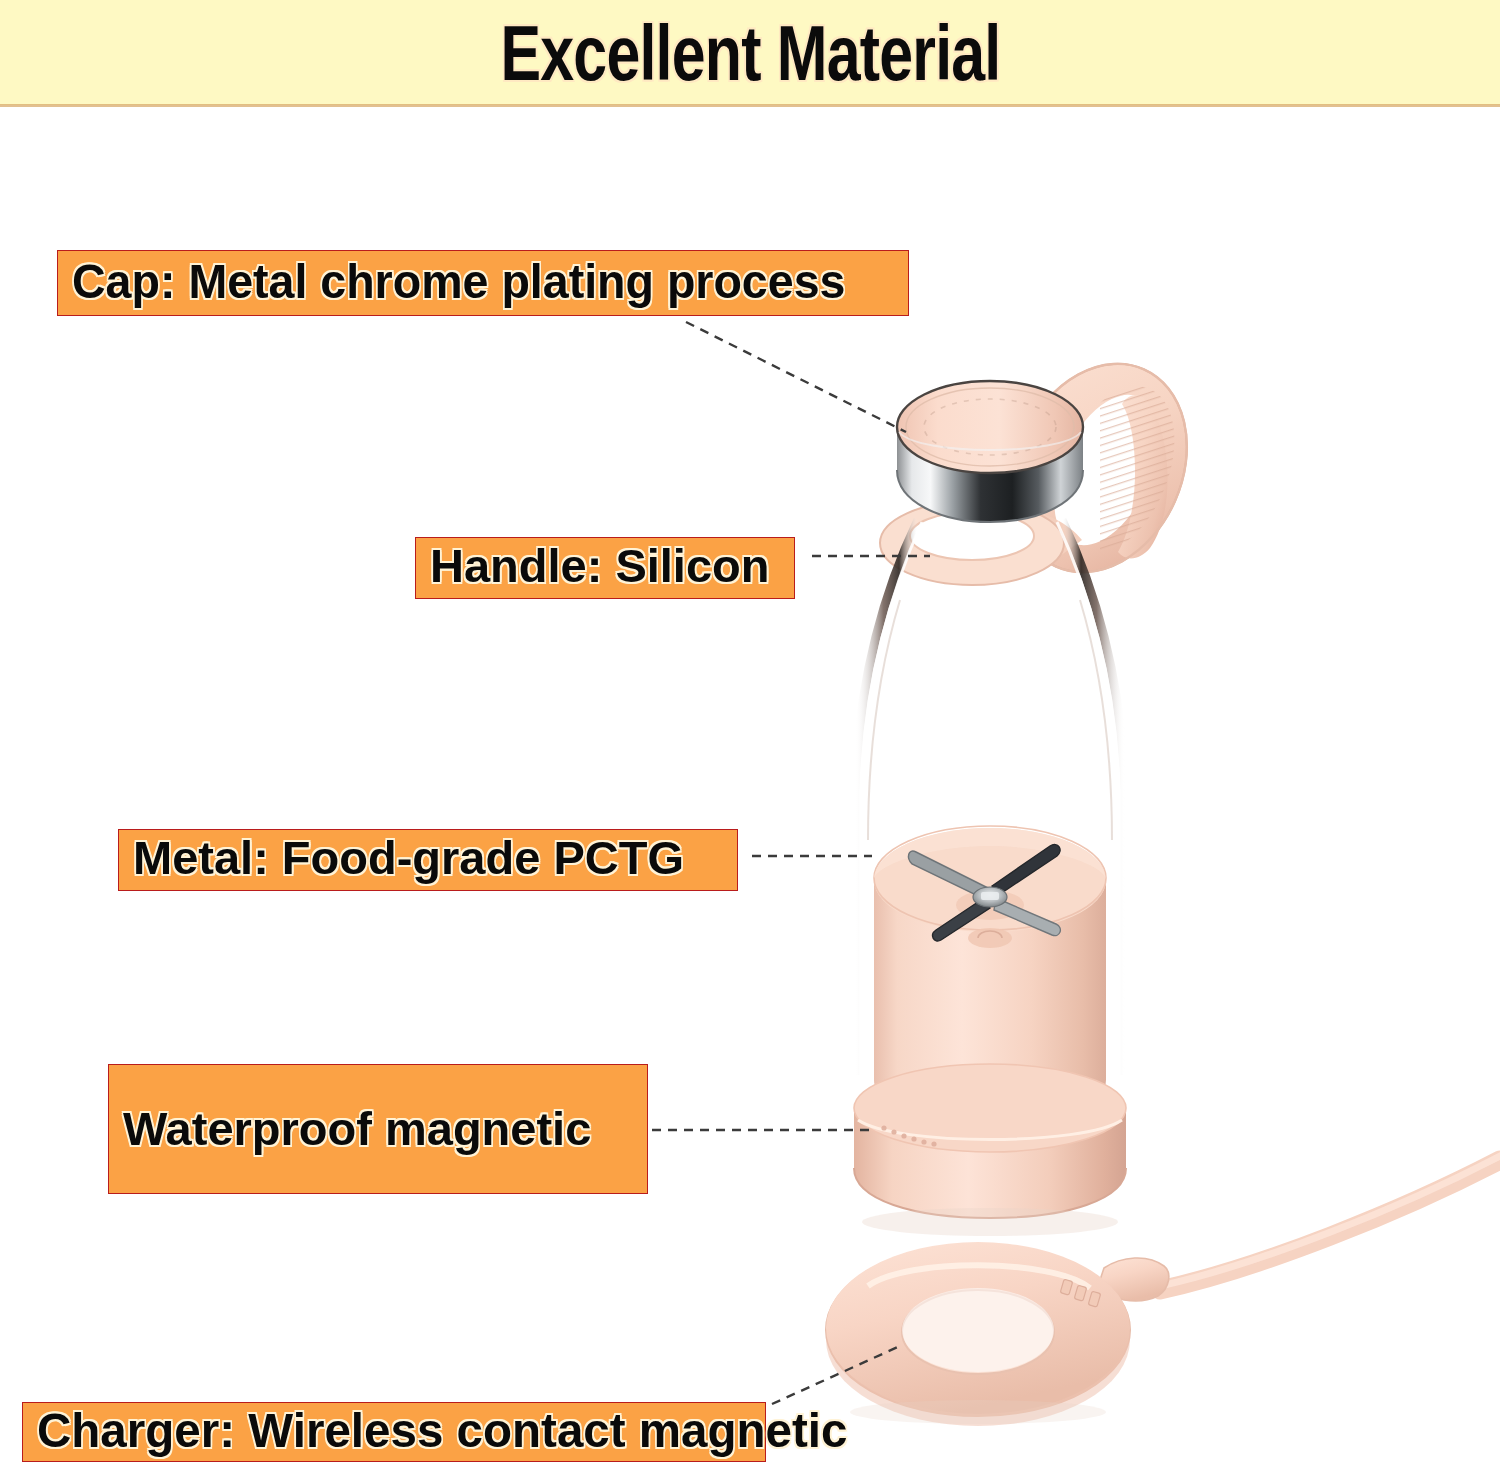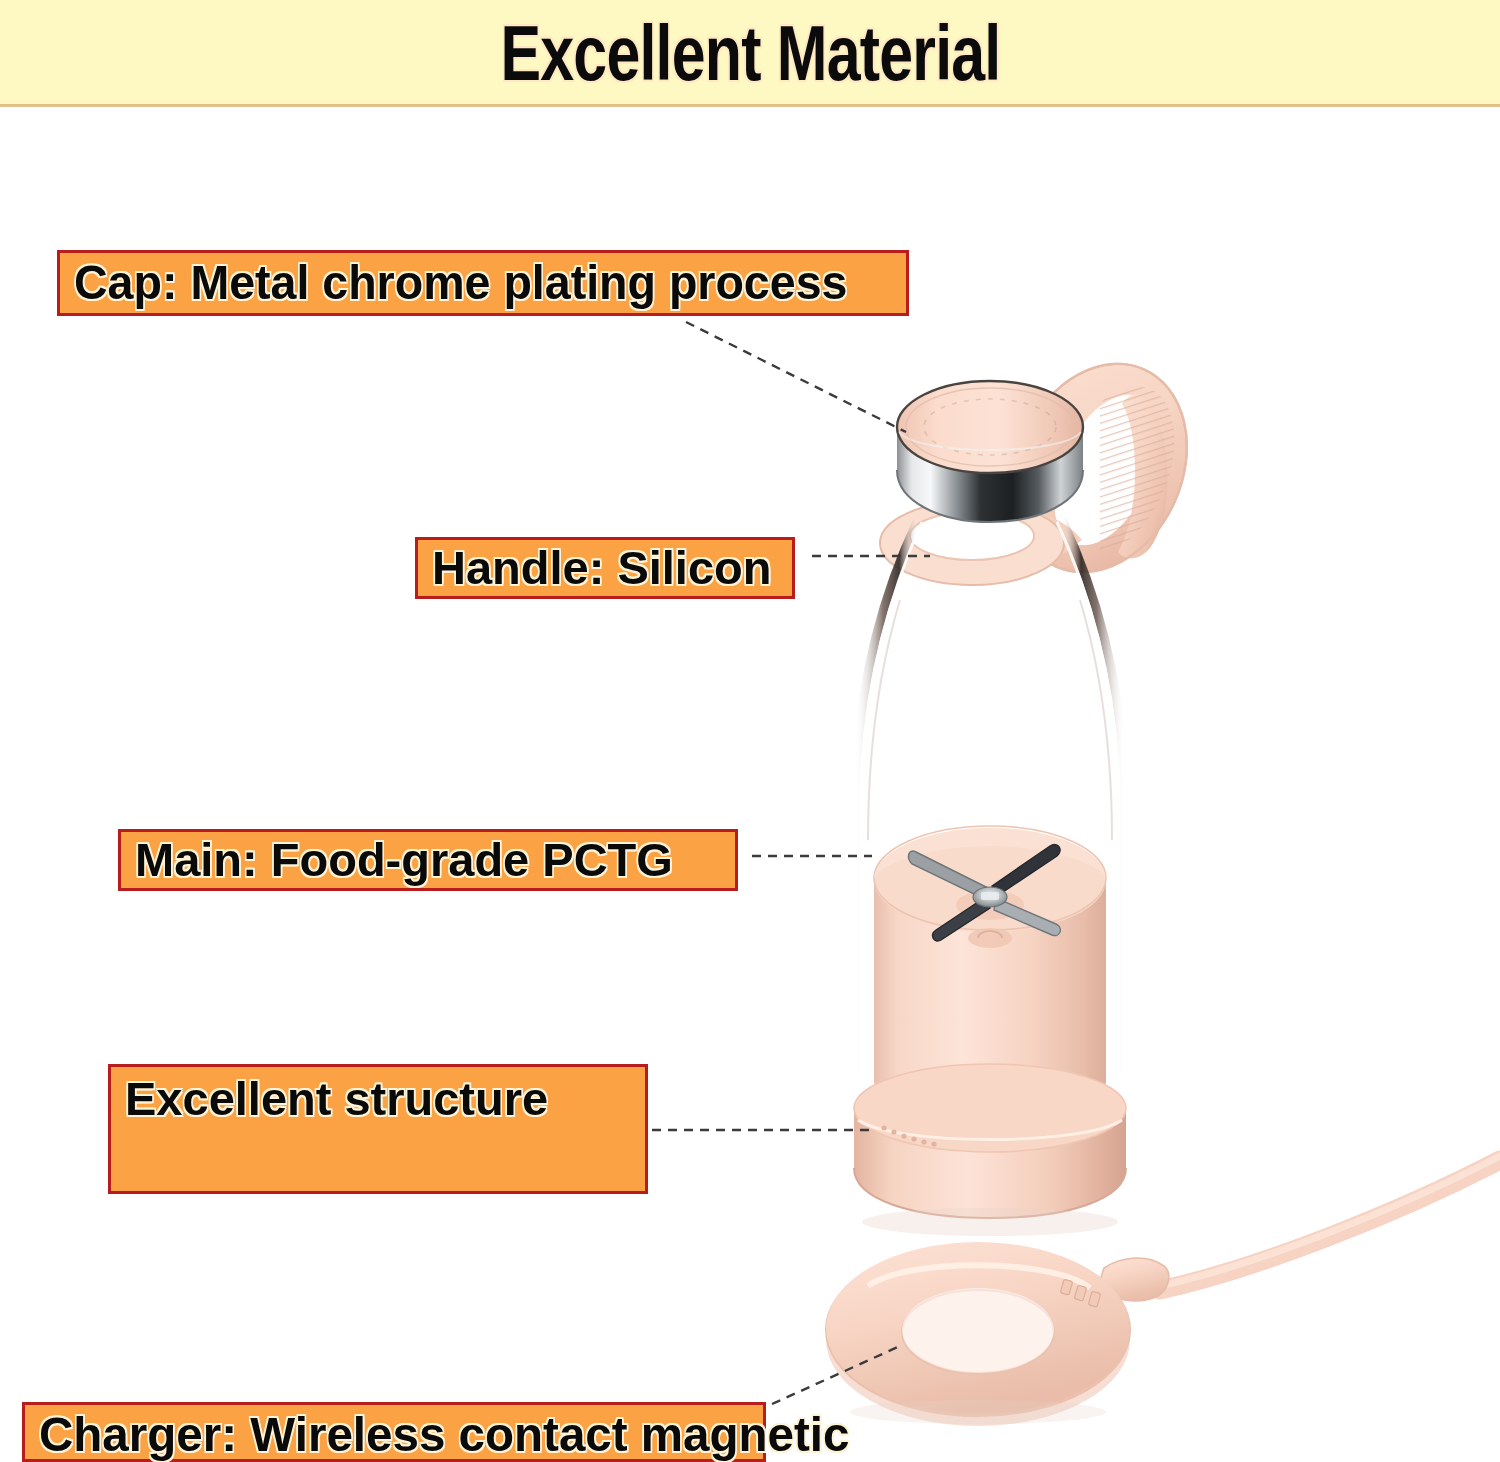--- a/index.html
+++ b/index.html
@@ -37,23 +37,23 @@
   }
   .header-rule{
     position:absolute;left:0;top:104px;width:1500px;height:3px;
     background:#d8ab6b;opacity:.75;
   }
 
   
   .label-box{
     position:absolute;
     background:#fba245;
-    border:3px solid #b91c1c;
+    border:1px solid #b91c1c;
     box-sizing:border-box;
-    display:flex;flex-direction:column;
+    display:flex;flex-direction:column;justify-content:center;
     padding:2px 6px 6px 14px;
   }
   .label-text{
     font-family:"Liberation Sans", sans-serif;
     font-weight:700;
     color:#0a0a0a;
     white-space:nowrap;
     line-height:1.12;
     text-shadow:
        1.6px 0 0 #fff3d6, -1.6px 0 0 #fff3d6,
@@ -307,24 +307,24 @@
 
   <div class="label-box" id="label-cap">
     <span class="label-text">Cap: Metal chrome plating process</span>
   </div>
 
   <div class="label-box" id="label-handle">
     <span class="label-text">Handle: Silicon</span>
   </div>
 
   <div class="label-box" id="label-body">
-    <span class="label-text">Main: Food-grade PCTG</span>
+    <span class="label-text">Metal: Food-grade PCTG</span>
   </div>
 
   <div class="label-box" id="label-machine">
-    <span class="label-text">Excellent structure</span>
+    <span class="label-text">Waterproof magnetic</span>
   </div>
 
   <div class="label-box" id="label-charger">
     <span class="label-text">Charger: Wireless contact magnetic</span>
   </div>
 
 </div>
 
 </body></html>

